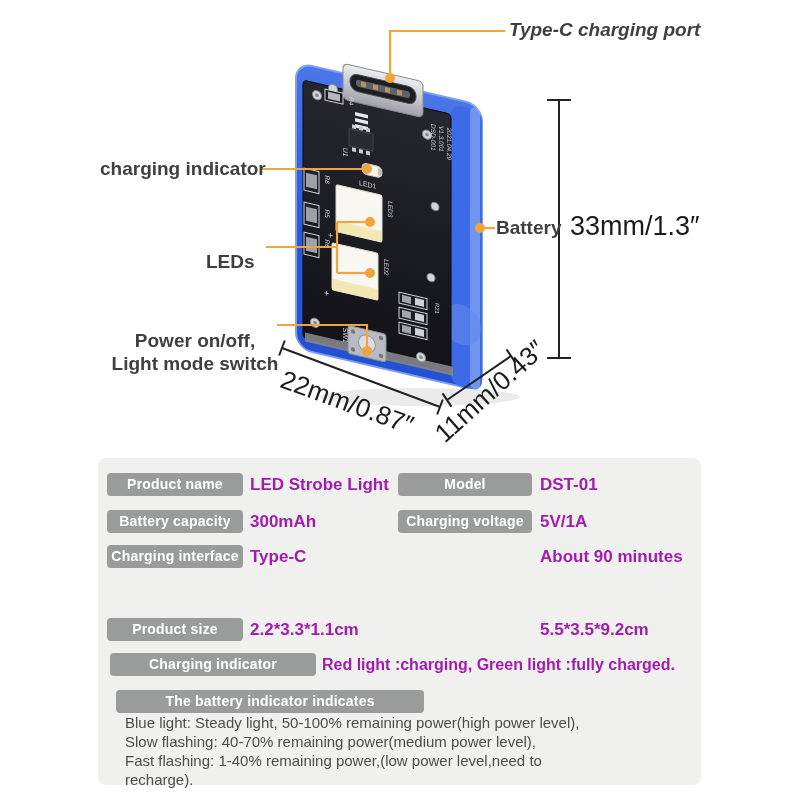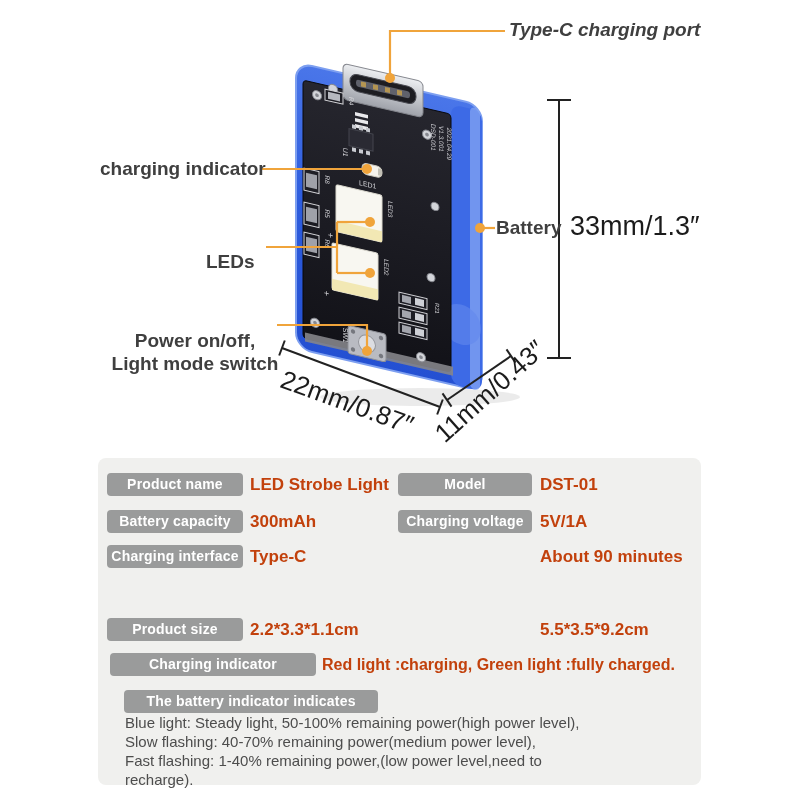--- a/index.html
+++ b/index.html
@@ -18,27 +18,27 @@
   .lbl-battery{left:496px;top:217px;}
   svg.overlay{position:absolute;left:0;top:0;}
   
   .spec-panel{position:absolute;left:98px;top:458px;width:603px;height:327px;
               background:#f0f0ee;border-radius:8px;}
   .srow{position:absolute;left:0;width:100%;height:23px;}
   .gbox{position:absolute;height:23px;line-height:23px;background:#9a9b9b;color:#ffffff;
         text-align:center;font-size:14px;font-weight:600;border-radius:4px;letter-spacing:.2px;}
   .lbox{left:9px;width:136px;}
   .rbox{left:300px;width:134px;}
-  .val{position:absolute;top:0;height:23px;line-height:23px;color:#c2410c;
+  .val{position:absolute;top:0;height:23px;line-height:23px;color:#a21caf;
        font-size:17px;font-weight:600;white-space:nowrap;}
   .lval{left:152px;}
   .rval{left:442px;}
   .wbox6{left:12px;width:206px;}
   .wval6{left:224px;font-size:16px;}
-  .wbox7{left:26px;width:254px;}
+  .wbox7{left:18px;width:308px;}
   .body-lines{position:absolute;left:27px;top:255px;width:560px;color:#4d4d4d;
               font-size:15px;font-weight:500;line-height:19px;}
   .body-lines div{white-space:nowrap;}
 </style>
 </head>
 <body>
 
 <div class="page">
 
   <svg class="overlay" width="800" height="800" viewBox="0 0 800 800">

